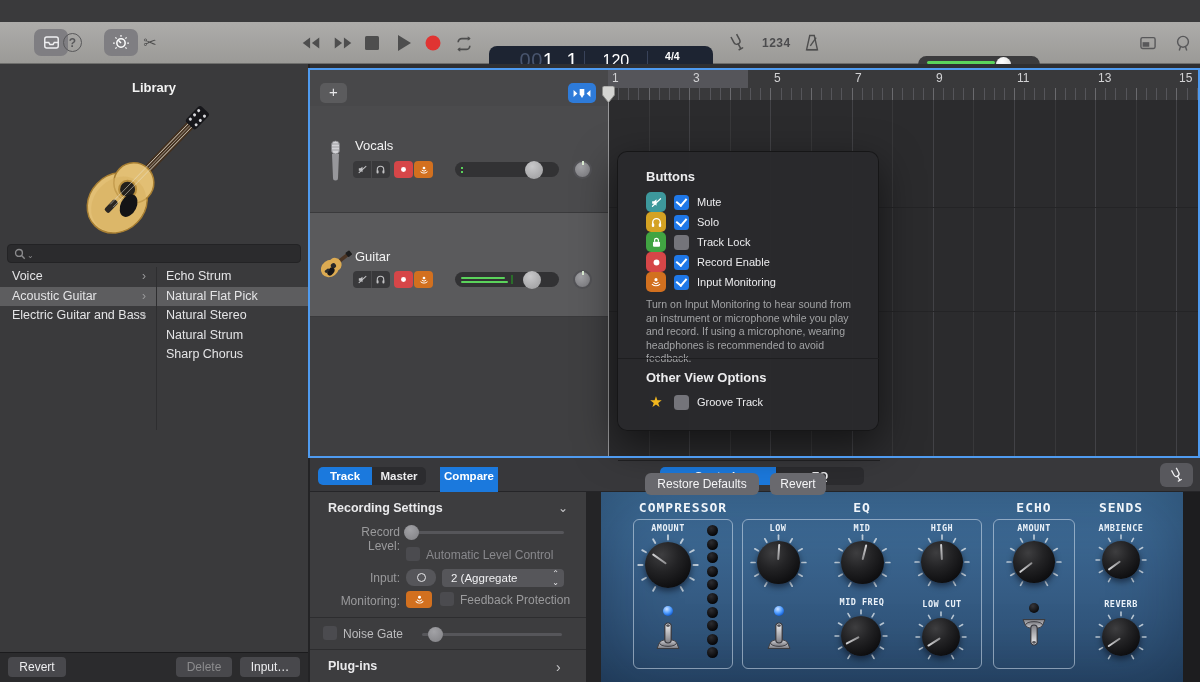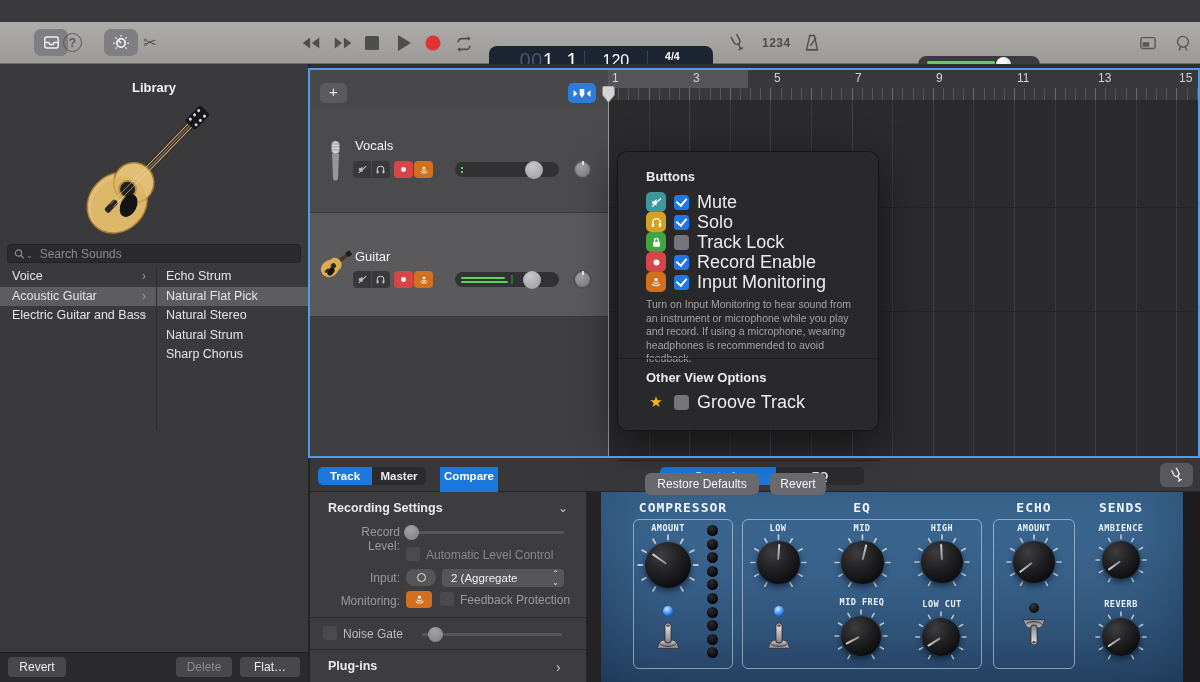--- a/index.html
+++ b/index.html
@@ -84,21 +84,21 @@
 
   
   .popover{position:absolute;left:307px;top:45px;width:262px;height:280px;background:rgba(41,41,44,.97);border:1px solid rgba(0,0,0,.45);border-radius:10px;z-index:50;box-shadow:0 14px 40px rgba(0,0,0,.55);color:#ececee;margin-top:42px;}
   .po-title{position:absolute;left:28px;font-size:13px;font-weight:bold;}
   .prow{position:absolute;left:28px;height:20px;display:flex;align-items:center;gap:8px;}
   .pic{width:20px;height:20px;border-radius:5px;display:flex;align-items:center;justify-content:center;color:#fff;}
   .cb{width:15px;height:15px;border-radius:3.5px;position:relative;}
   .cb.on{background:#1f78e8;}
   .cb.on:after{content:"";position:absolute;left:4px;top:1.5px;width:5px;height:8px;border:solid #fff;border-width:0 2px 2px 0;transform:rotate(40deg);}
   .cb.off{background:#74747a;}
-  .plabel{font-size:18px;}
+  .plabel{font-size:11px;}
   .po-note{position:absolute;left:28px;width:212px;font-size:10.5px;line-height:13.5px;color:#a2a3a5;}
   .po-div{position:absolute;left:0;width:262px;height:1px;background:#1e1e20;}
   .po-btn{position:absolute;height:22px;background:#69696e;border-radius:6px;color:#f4f4f6;font-size:12px;line-height:22px;text-align:center;}
   .star{color:#f2b71e;font-size:15px;width:20px;text-align:center;}
 
   
   .botbar{left:310px;top:458px;width:890px;height:34px;background:#38383b;border-bottom:1px solid #252528;}
   .seg{position:absolute;top:9px;height:18px;display:flex;border-radius:5px;overflow:hidden;font-size:11.5px;font-weight:bold;}
   .seg div{display:flex;align-items:center;justify-content:center;color:#ececee;background:#2c2c2f;}
   .seg .on{background:#1b79dd;color:#fff;}
@@ -386,40 +386,39 @@
           </g>
       </g>
     </svg>
 
     <div class="a search">
       <svg class="icsvg" width="12" height="12" viewBox="0 0 14 14">
           <circle cx="5.8" cy="5.8" r="4" fill="none" stroke="#8b8b8d" stroke-width="1.6"></circle>
           <line x1="8.8" y1="8.8" x2="12.5" y2="12.5" stroke="#8b8b8d" stroke-width="1.6"></line>
         </svg>
       <span style="font-size:8px;margin:3px 5px 0 1px">⌄</span>
-      <input type="text" placeholder="Search Sounds" style="">
     </div>
 
     <div class="a list">
       <div class="col-div"></div>
       <div class="lrow" style="top:0"><span>Voice</span><span class="chev">›</span></div>
       <div class="lrow sel" style="top:19.5px"><span>Acoustic Guitar</span><span class="chev">›</span></div>
       <div class="lrow" style="top:39px"><span>Electric Guitar and Bass</span><span class="chev">›</span></div>
       <div class="rrow" style="top:0">Echo Strum</div>
       <div class="rrow sel" style="top:19.5px">Natural Flat Pick</div>
       <div class="rrow" style="top:39px">Natural Stereo</div>
       <div class="rrow" style="top:58.5px">Natural Strum</div>
       <div class="rrow" style="top:78px">Sharp Chorus</div>
     </div>
   </div>
 
   <div class="a side-foot">
     <div class="fbtn" style="left:8px;width:58px">Revert</div>
     <div class="fbtn" style="left:176px;width:56px;color:#8b8b8d">Delete</div>
-    <div class="fbtn" style="left:240px;width:60px">Flat…</div>
+    <div class="fbtn" style="left:240px;width:60px">Input…</div>
   </div>
   <div class="a vline"></div>
 
   <div class="a tracks-bg">
 
     <div class="hdrcol">
       <div class="addbtn">+</div>
       <div class="catchbtn">
           <svg class="icsvg" width="20" height="13">
             <use href="#i-catch"></use>

